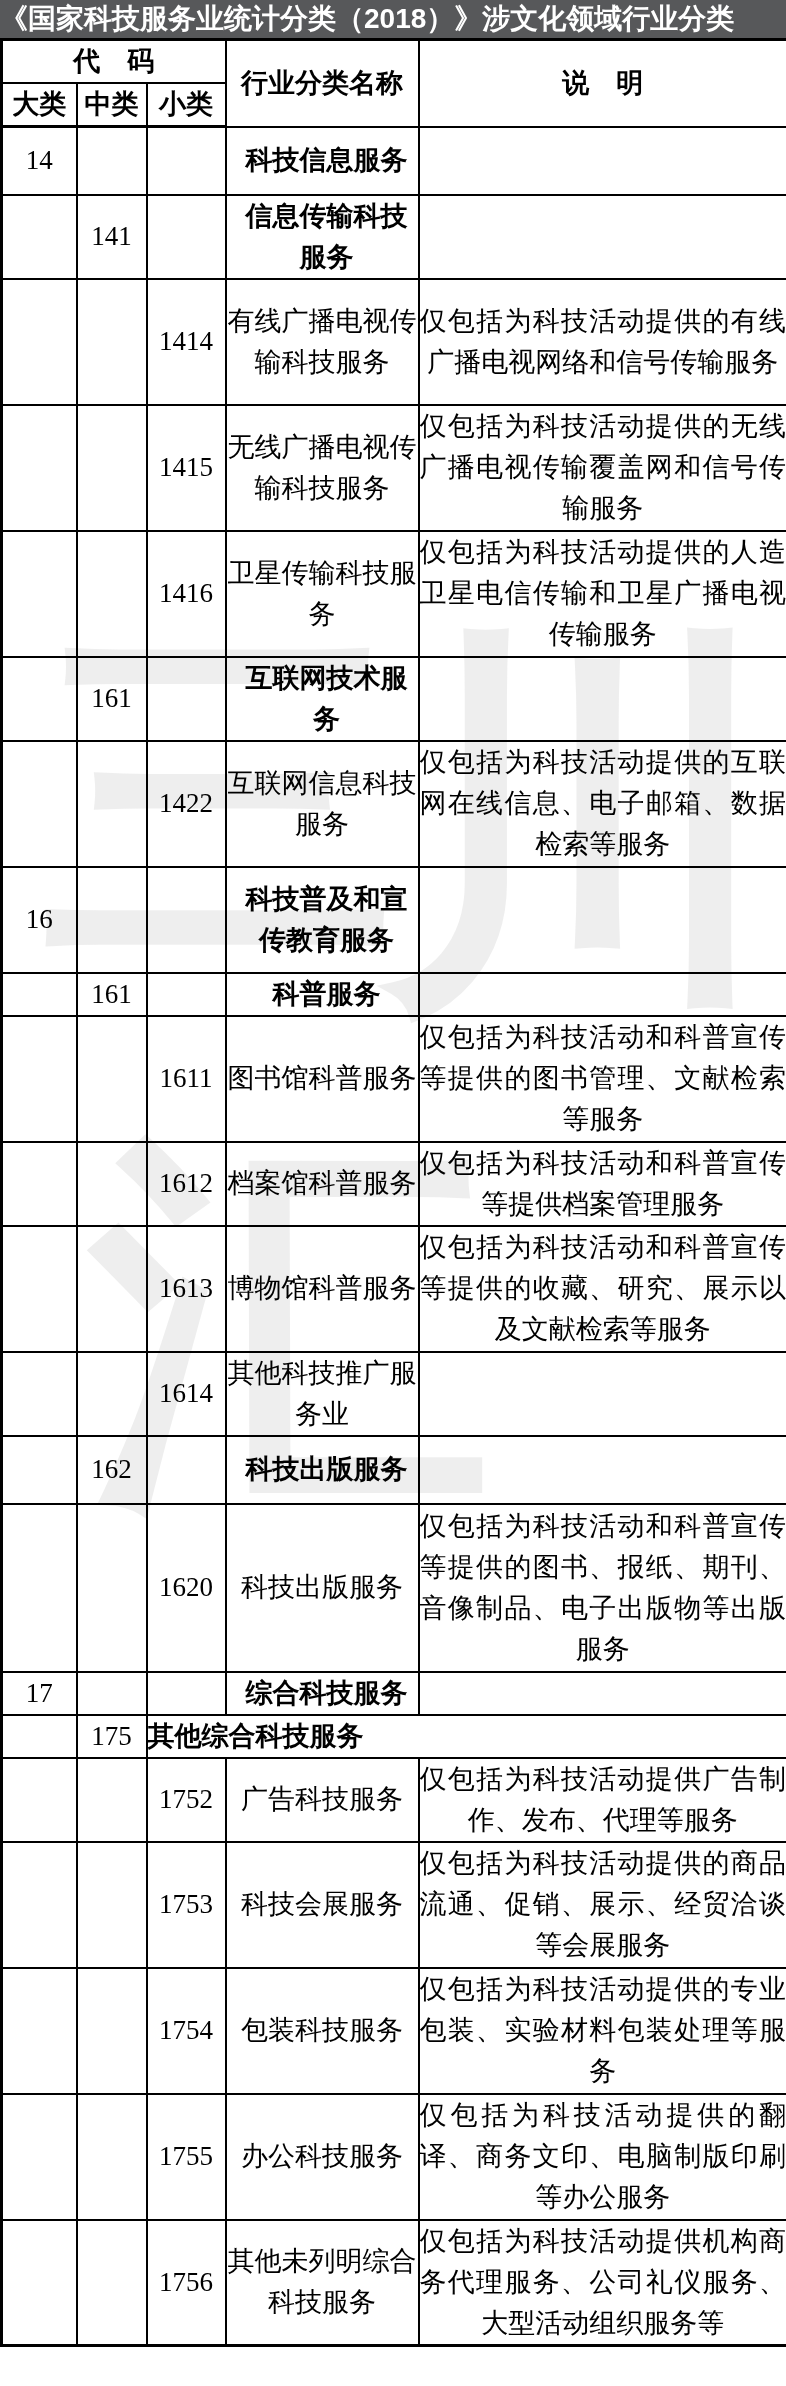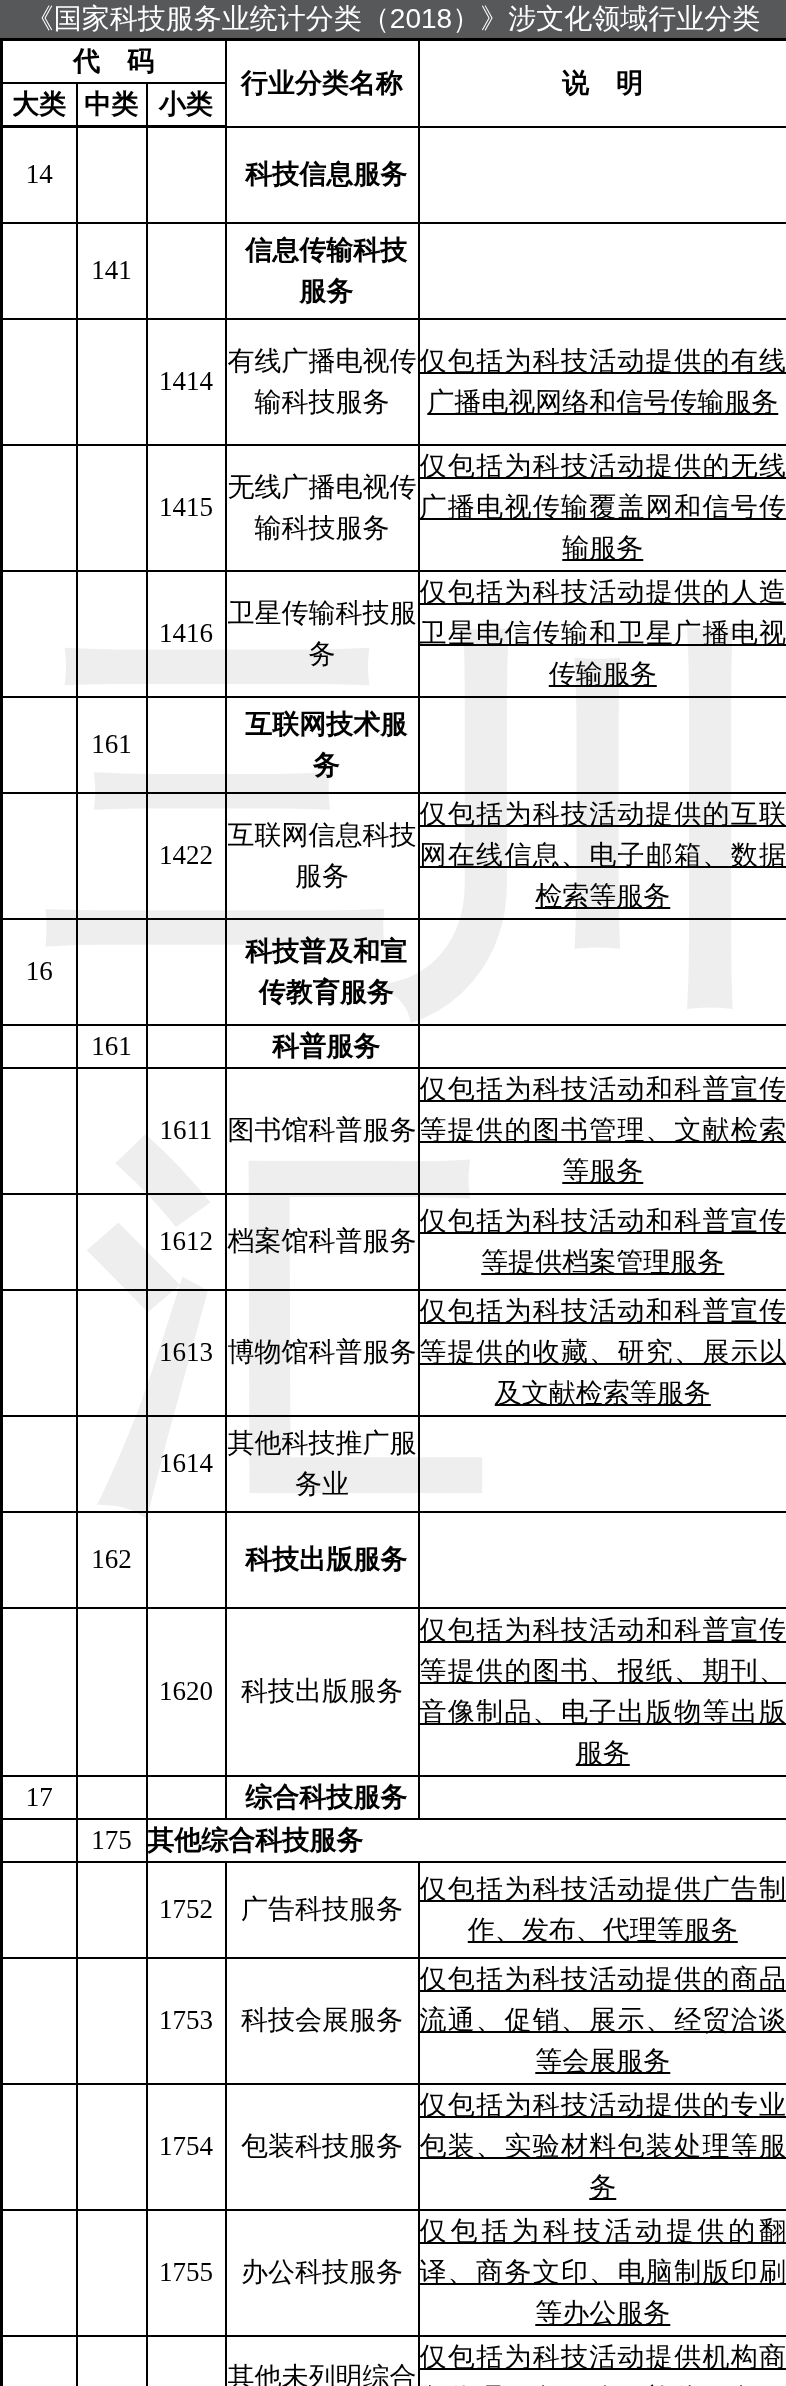--- a/index.html
+++ b/index.html
@@ -9,25 +9,24 @@
     color:#000;
     position:relative;
   }
   .page{width:786px;position:relative;overflow:hidden;}
 
   
   .title-bar{
     background:#57585a;
     color:#fff;
     font-family:"Liberation Sans","DejaVu Sans",sans-serif;
-    font-weight:normal;
+    font-weight:bold;
     font-size:28px;
     line-height:38px;
     height:38px;
-    text-align:center;
     white-space:nowrap;
     letter-spacing:0px;
   }
 
   
   .watermark{
     position:absolute;
     left:0;top:0;width:786px;height:2386px;
     z-index:0;
     pointer-events:none;
@@ -75,31 +74,30 @@
   thead tr.hdr2 th{border-bottom-width:3px;}
 
   td.code{text-align:center;font-weight:normal;}
   td.name{text-align:center;padding:0 5px;}
   td.name.bold{font-weight:bold;padding-left:9px;}
   td.desc{
     text-align:justify;
     text-align-last:center;
     -moz-text-align-last:center;
     padding:2px 10px;
-    text-decoration:underline;
   }
   td.merged-name{
     text-align:left;
     padding-left:71px;
     font-weight:bold;
   }
 
   tr.rh-s {height:36px;}
   tr.rh-1 {height:42px;}
-  tr.rh-2 {height:96px;}
+  tr.rh-2 {height:68px;}
   tr.rh-2b{height:106px;}
   tr.rh-3 {height:126px;}
   tr.rh-4 {height:168px;}
 </style>
 </head>
 <body>
 
 <div class="page">
 
   <div class="watermark">

